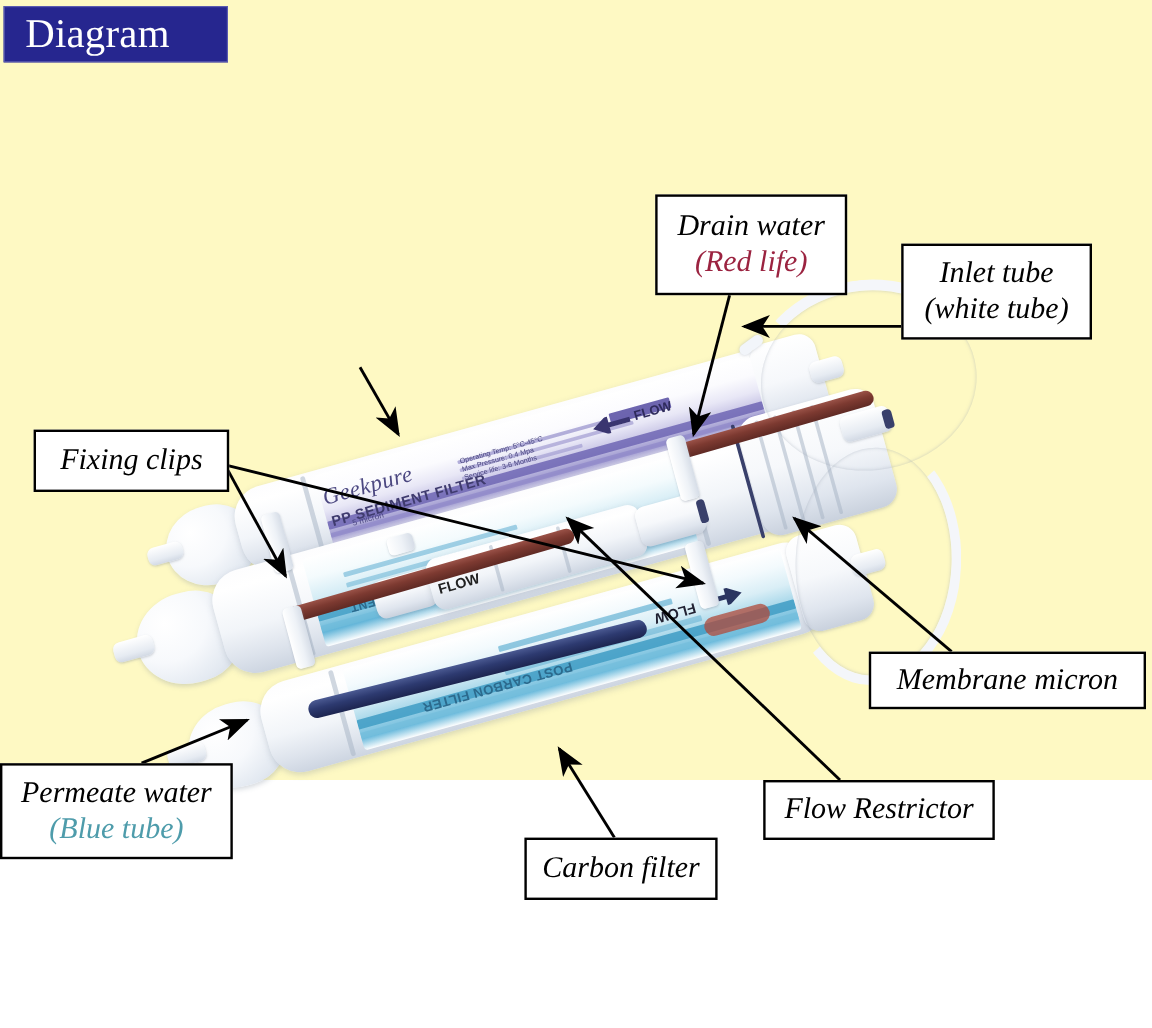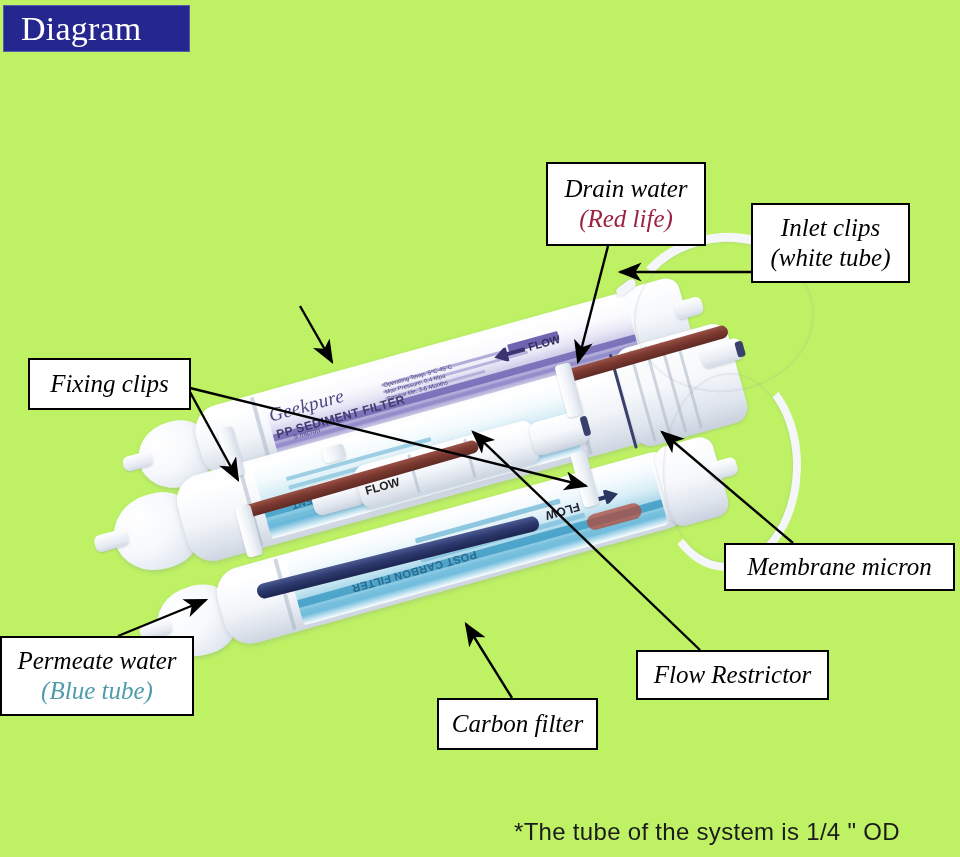--- a/index.html
+++ b/index.html
@@ -1,19 +1,19 @@
 <!DOCTYPE html>
 <html><head>
 <meta charset="utf-8">
 <style>
   html,body{margin:0;padding:0;background:#ffffff;}
   body{width:960px;height:857px;position:relative;overflow:hidden;
        font-family:"Liberation Serif",serif;}
 
-  #stage{position:absolute;left:0;top:0;width:960px;height:857px;background:#bef264;}
+  #stage{position:absolute;left:0;top:0;width:960px;height:650px;background:#fef9c3;}
 
   
   #title-badge{position:absolute;left:3px;top:5px;width:187px;height:47px;
       background:#26268f;border:1px solid #5a5ab0;box-sizing:border-box;
       display:flex;align-items:center;}
   #title-badge span{color:#fff;font-size:34px;line-height:34px;padding-left:17px;
       font-family:"Liberation Serif",serif;letter-spacing:.2px;}
 
   
   #photo{position:absolute;left:95px;top:255px;width:790px;height:420px;}
@@ -225,36 +225,35 @@
   <div class="callout" style="left:28px;top:358px;width:163px;height:52px;">
     <span class="ln">Fixing clips</span>
   </div>
 
   <div class="callout" style="left:546px;top:162px;width:160px;height:84px;">
     <span class="ln">Drain water</span>
     <span class="ln red">(Red life)</span>
   </div>
 
   <div class="callout" style="left:751px;top:203px;width:159px;height:80px;">
-    <span class="ln">Inlet clips</span>
+    <span class="ln">Inlet tube</span>
     <span class="ln">(white tube)</span>
   </div>
 
   <div class="callout" style="left:724px;top:543px;width:231px;height:48px;">
     <span class="ln">Membrane micron</span>
   </div>
 
   <div class="callout" style="left:636px;top:650px;width:193px;height:50px;text-align:right;">
     <span class="ln">Flow Restrictor</span>
   </div>
 
   <div class="callout" style="left:0px;top:636px;width:194px;height:80px;">
     <span class="ln">Permeate water</span>
     <span class="ln teal">(Blue tube)</span>
   </div>
 
   <div class="callout" style="left:437px;top:698px;width:161px;height:52px;">
     <span class="ln">Carbon filter</span>
   </div>
 
-  <div id="footnote">*The tube of the system is 1/4 " OD</div>
 
 </div>
 
 </body></html>

